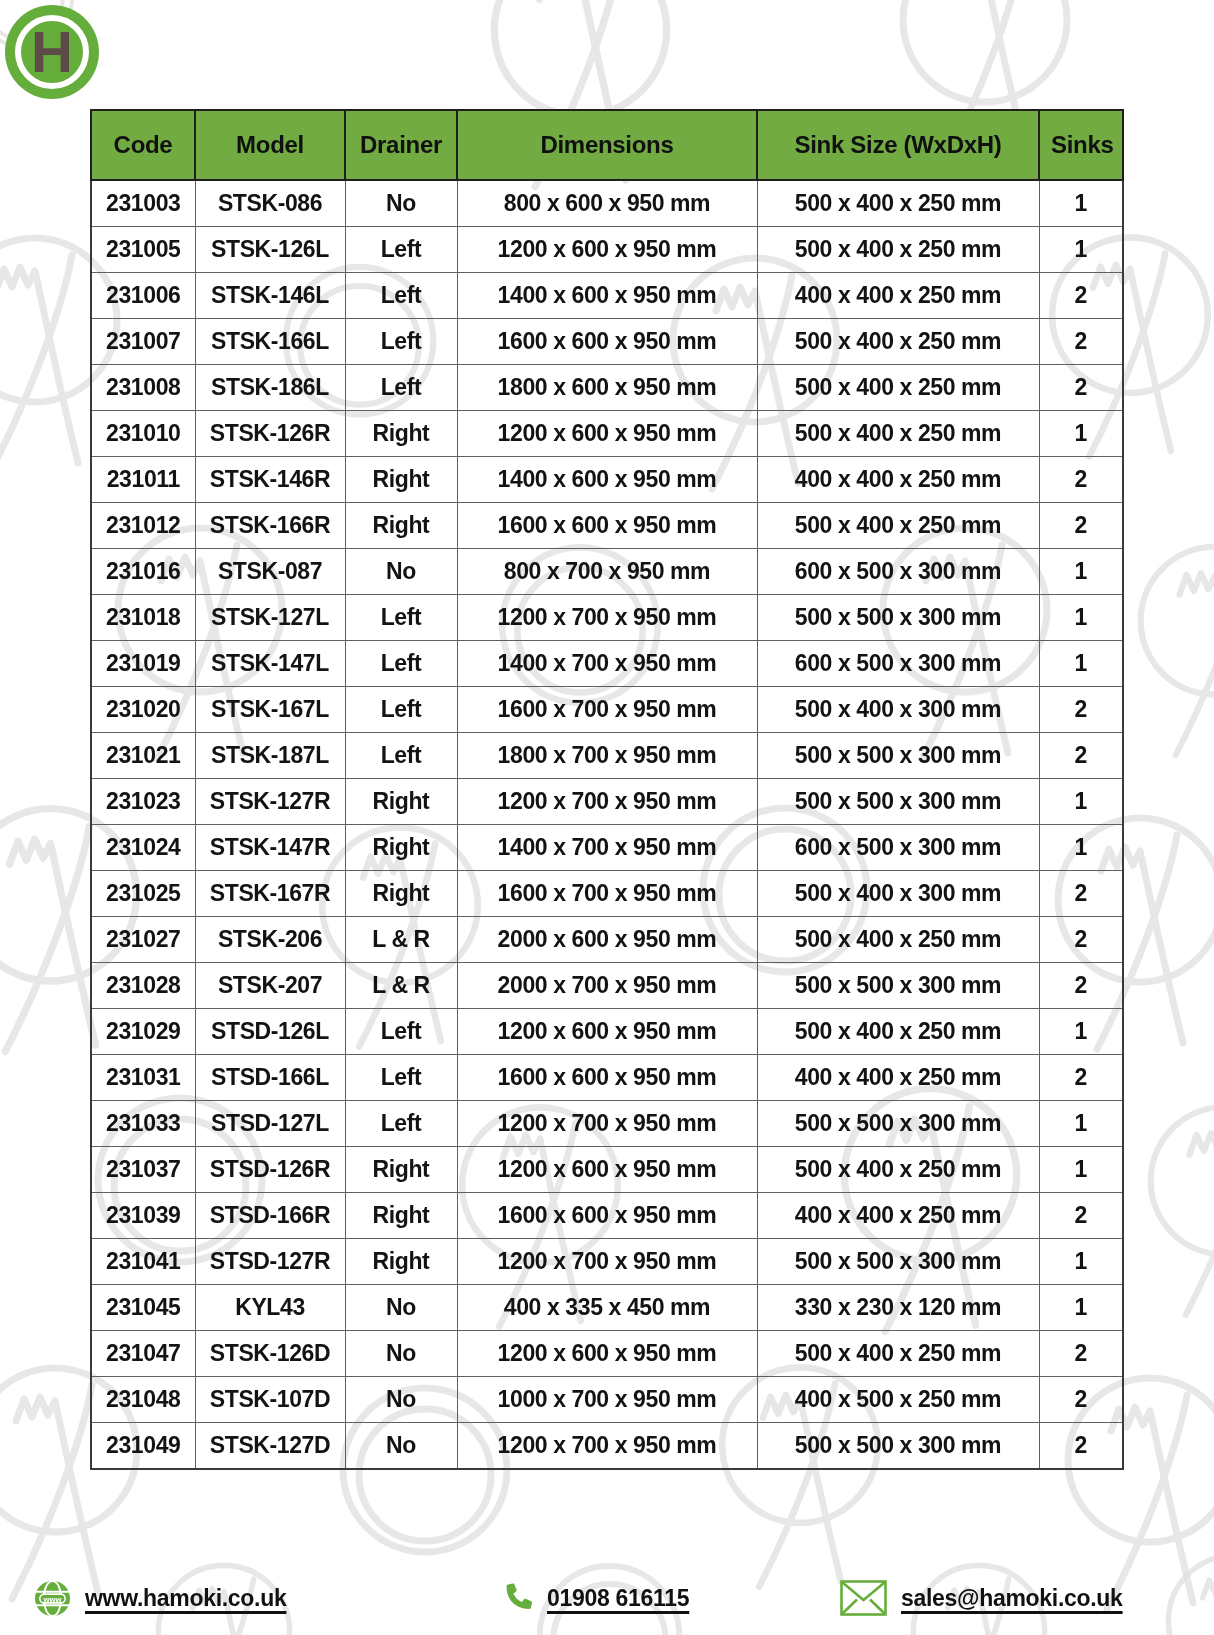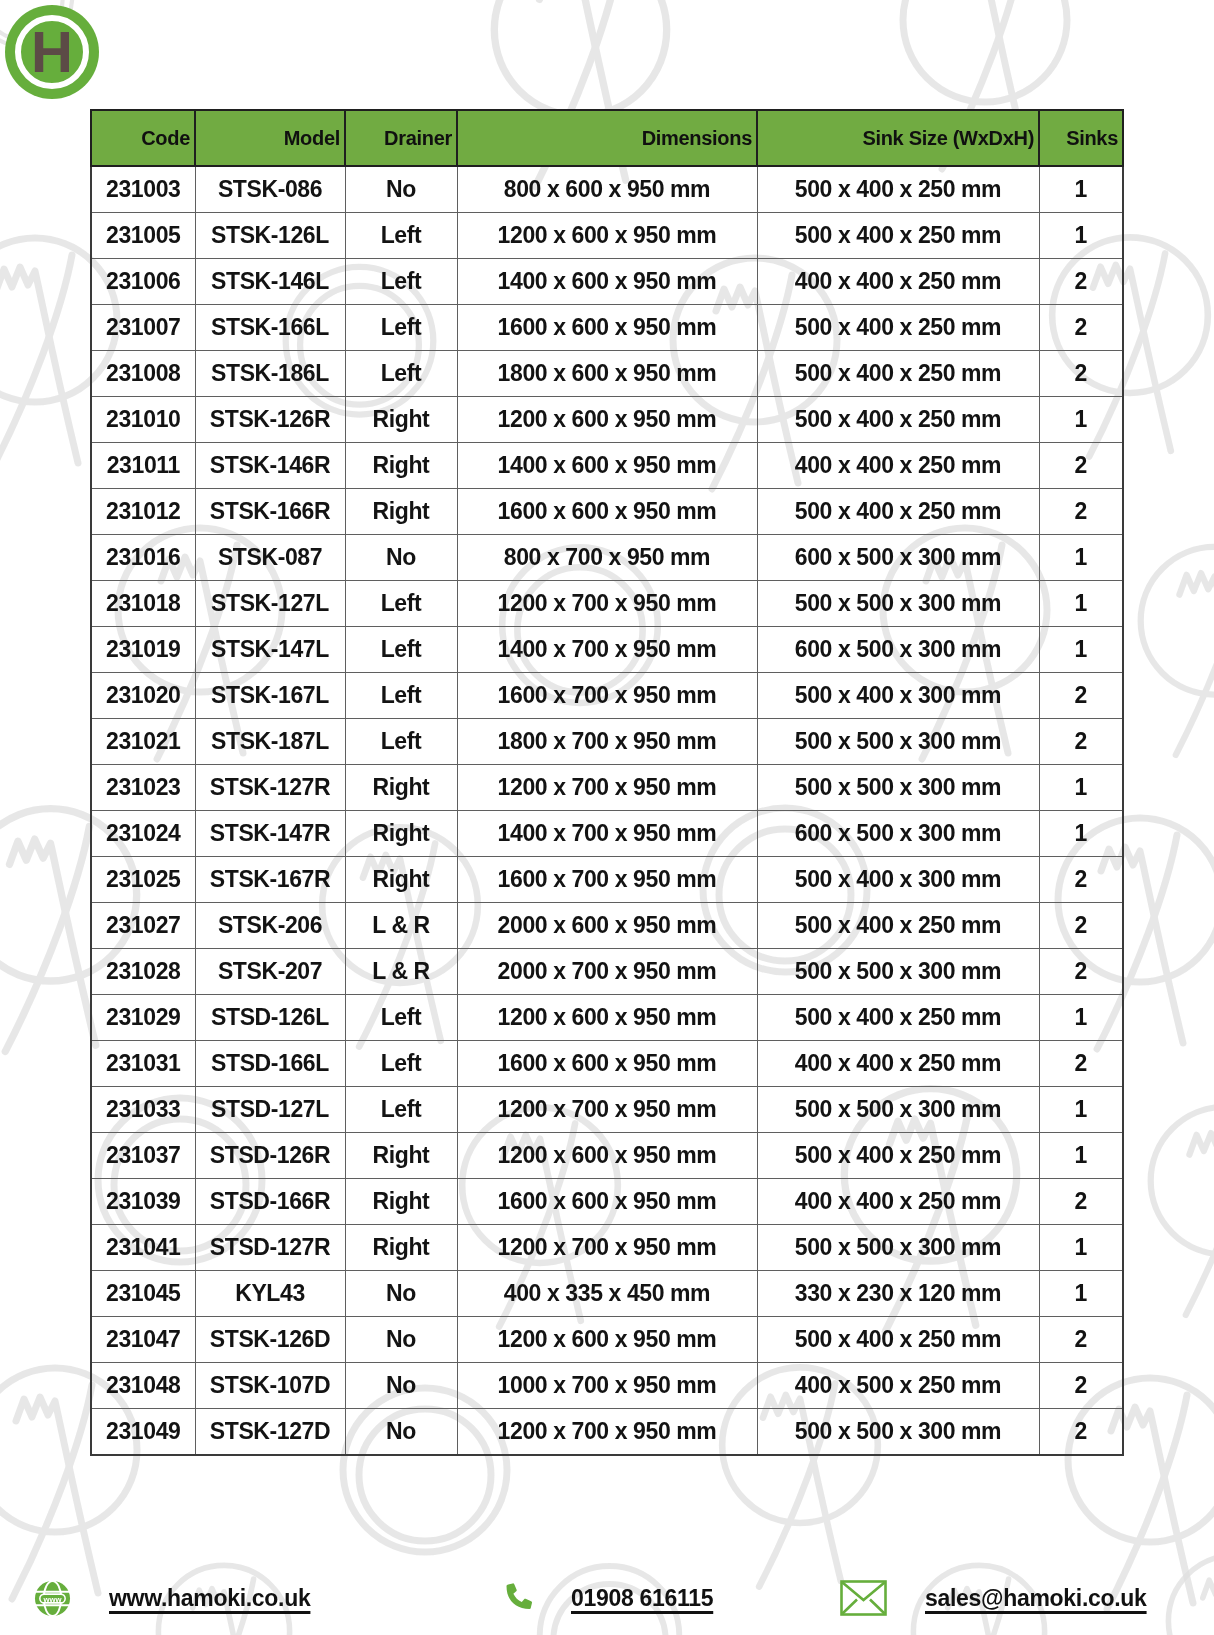--- a/index.html
+++ b/index.html
@@ -29,39 +29,39 @@
   
   table.product{
     position:absolute;left:90px;top:109px;width:1032px;z-index:1;
     border-collapse:collapse;table-layout:fixed;
     border:2.5px solid #3a3a3a;
   }
   table.product thead th{
     background:#71AB42;
     border:2px solid #1f1f1f;
     height:46px;
-    font-size:20px;font-weight:700;color:#101010;
+    font-size:24px;font-weight:700;color:#101010;
     letter-spacing:-0.3px;
-    text-align:right;vertical-align:middle;
-    padding:4px;
+    text-align:center;vertical-align:middle;
+    padding:11px;
   }
   table.product tbody td{
     background:transparent;
     border:1.5px solid #5f5f5f;
     height:45px;
     font-size:23px;font-weight:700;color:#131313;
     letter-spacing:-0.4px;
     text-align:center;vertical-align:middle;
     padding:0 2px;
     white-space:nowrap;overflow:hidden;
   }
   
   .contact{
     position:absolute;top:1576px;height:44px;z-index:2;
-    display:flex;align-items:center;gap:26px;
+    display:flex;align-items:center;gap:2px;
   }
   .contact a{
     font-size:23px;font-weight:700;color:#111;
     letter-spacing:-0.3px;
     text-decoration:underline;
     text-decoration-thickness:2.5px;
     text-underline-offset:5px;
     cursor:pointer;
     margin-left:12px;
   }

